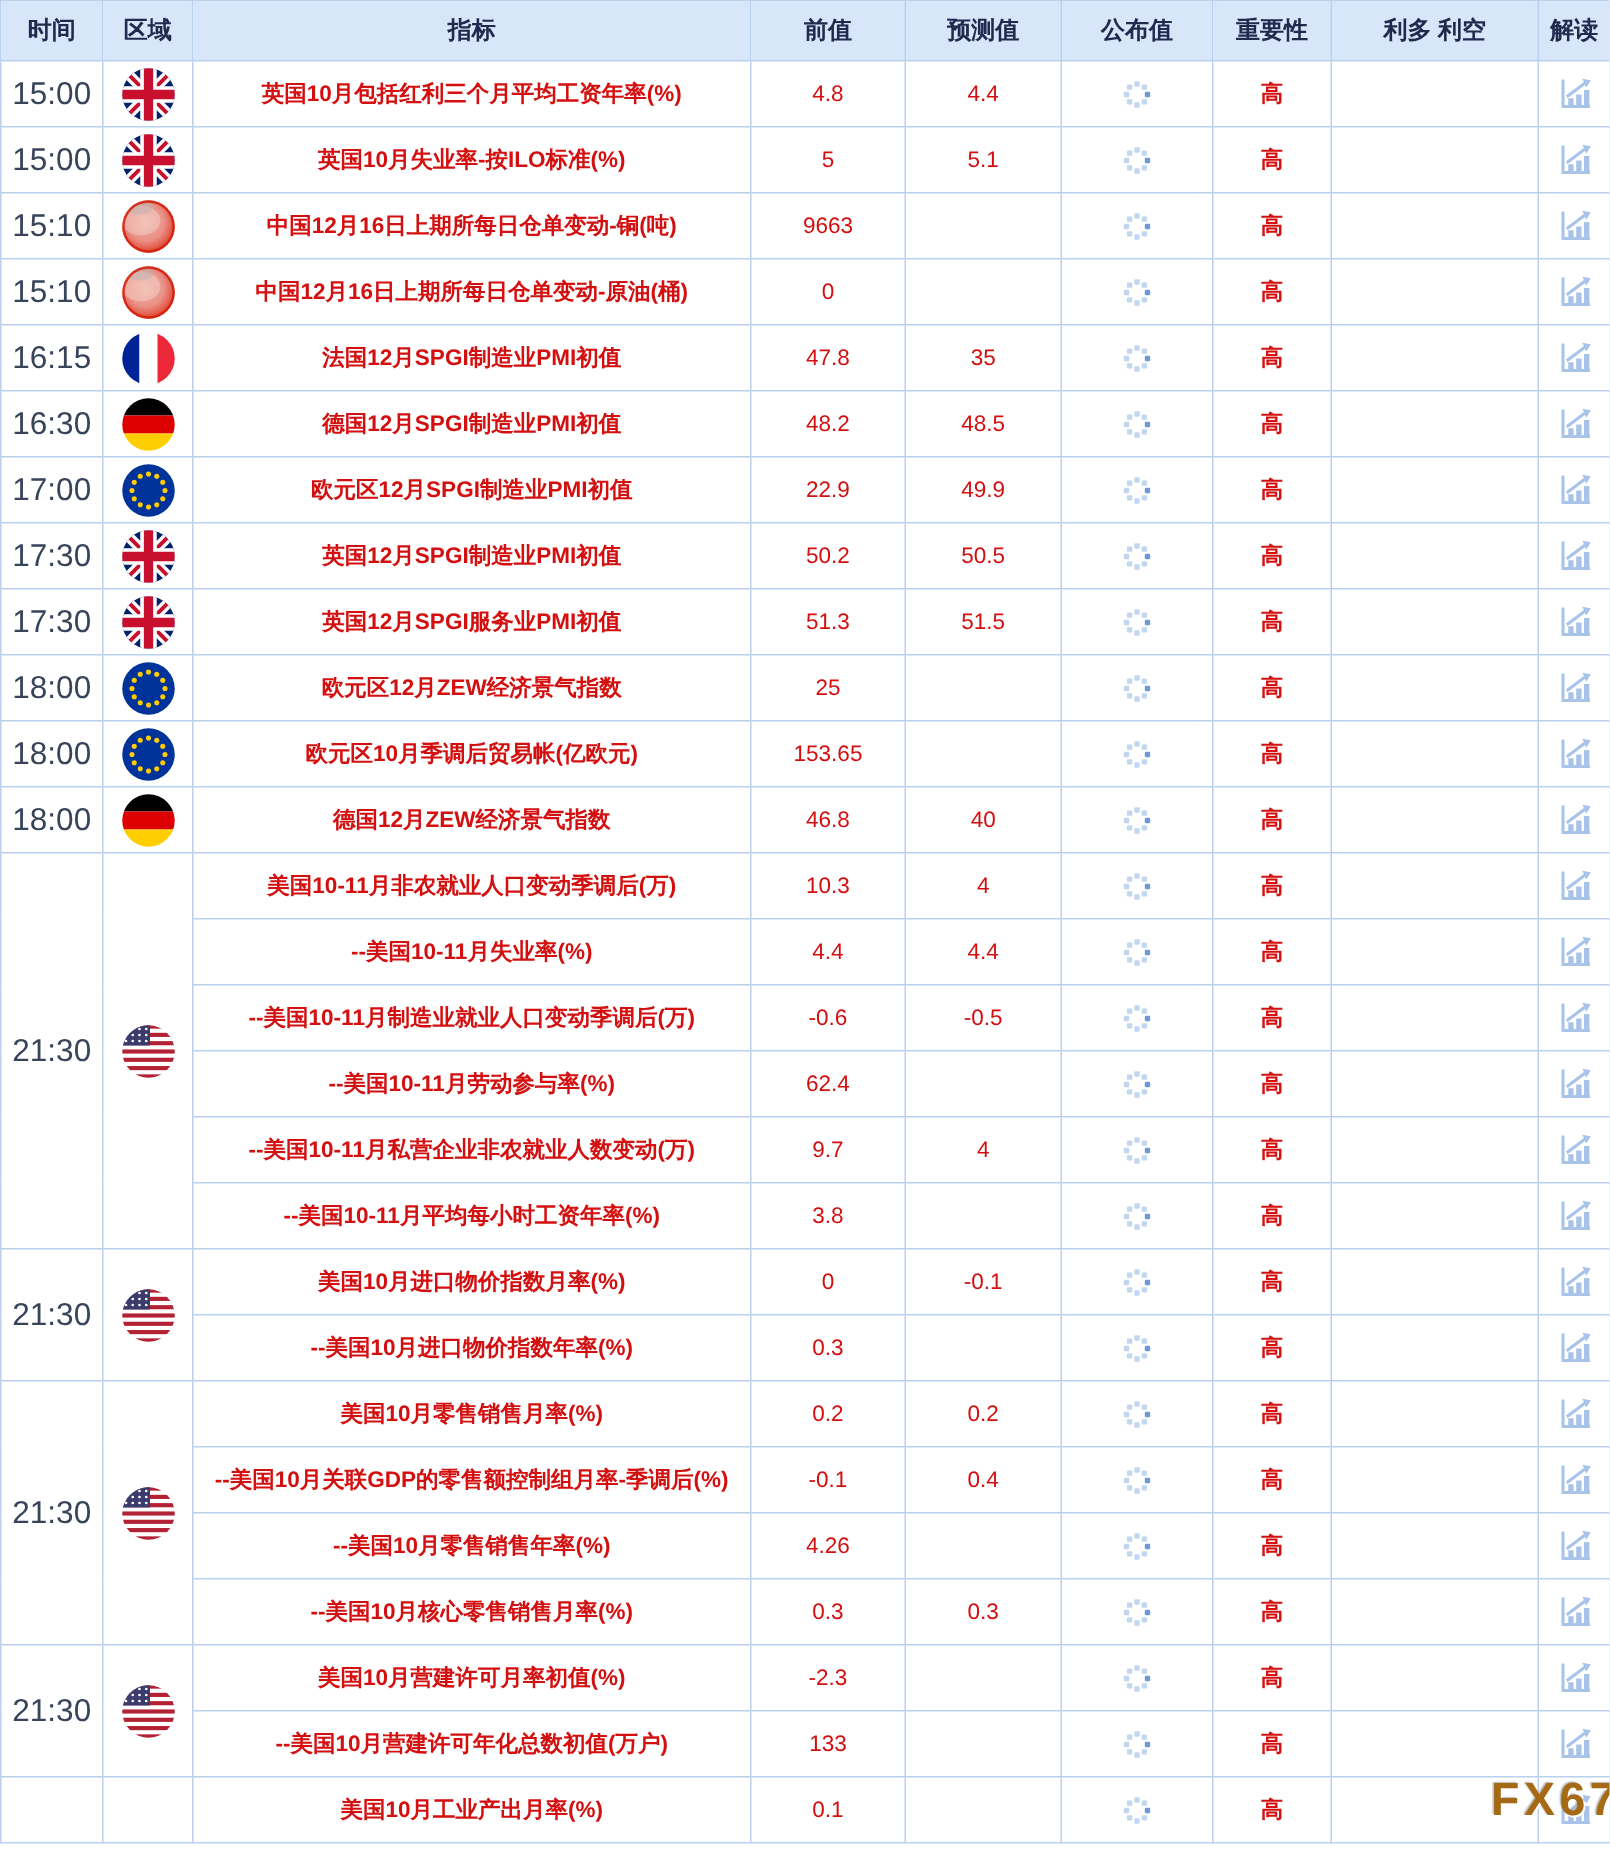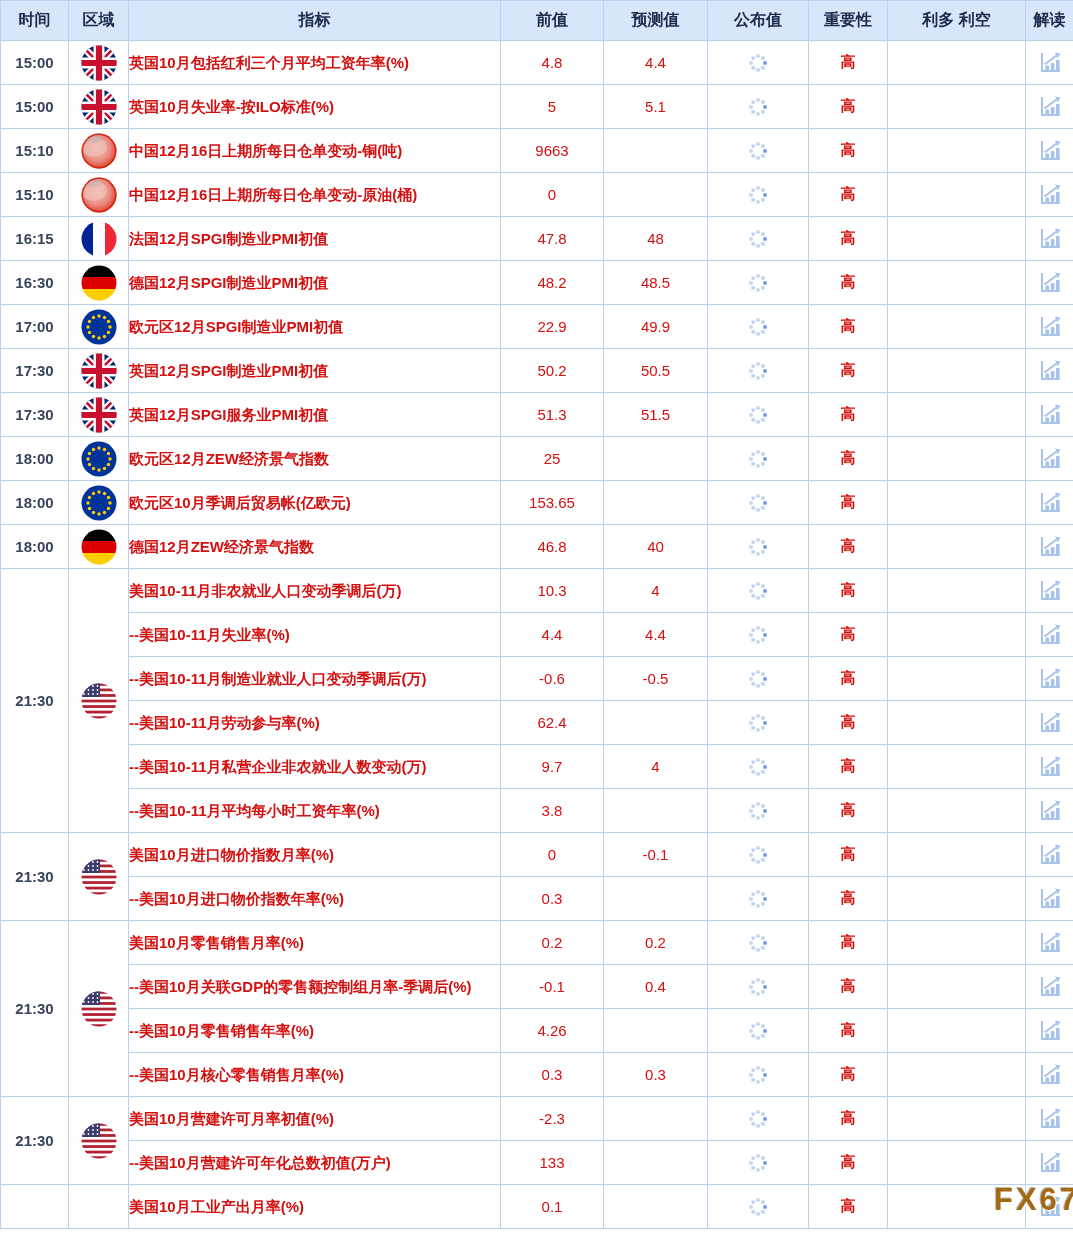--- a/index.html
+++ b/index.html
@@ -12,24 +12,24 @@
   table.cal {
     border-collapse:collapse; table-layout:fixed; width:1073px;padding-left:16px;
   }
   table.cal td, table.cal th { border:1px solid #b9d1ee; padding:0; overflow:hidden; }
   thead th {
     background:#d8e6f9; color:#202a4e; font-size:16px; font-weight:bold;
     height:40px; border:2px solid #ffffff; text-align:center; vertical-align:middle;
   }
   tbody tr { height:44px; }
   tbody td { vertical-align:middle; text-align:center; font-size:15px; }
-  td.time  { color:#38445a; font-weight:bold; font-size:15px; }
+  td.time  { color:#38445a; font-weight:normal; font-size:21px; }
   td.flagcell { text-align:center; }
   td.indicator {
-    text-align:left; padding:8px 6px 8px 10px; color:#d40f0f; font-weight:bold;
+    text-align:center; padding:8px 6px 8px 10px; color:#d40f0f; font-weight:bold;
     line-height:22px;
   }
   td.value { color:#d40f0f; font-weight:normal; }
   td.importance { color:#d40f0f; font-weight:bold; }
   .flag { display:inline-block; width:36px; height:36px; vertical-align:middle; }
   .flag svg { display:block; }
   .iconwrap { display:inline-block; vertical-align:middle; line-height:0; }
   .watermark {
     position:absolute; left:994px; top:1182px; z-index:5;
     font-size:31px; font-weight:bold; letter-spacing:3px;
@@ -223,21 +223,21 @@
         <td class="time" rowspan="1">16:15</td>
         <td class="flagcell" rowspan="1"><span class="flag"><svg width="36" height="36" viewBox="0 0 36 36">
               <g clip-path="url(#flagClip)">
                 <rect width="12" height="36" fill="#002395"></rect>
        <rect x="12" width="12" height="36" fill="#ffffff"></rect>
        <rect x="24" width="12" height="36" fill="#ed2939"></rect>
               </g>
             </svg></span></td>
         <td class="indicator">法国12月SPGI制造业PMI初值</td>
         <td class="value">47.8</td>
-        <td class="value">48</td>
+        <td class="value">35</td>
         <td><span class="iconwrap"><svg width="20" height="20" viewBox="0 0 20 20">
               <rect x="15.2" y="8.2" width="3.6" height="3.6" rx="0.8" fill="#6e9bd8"></rect>
               <rect x="13.1" y="3.3" width="3.6" height="3.6" rx="0.8" fill="#c3d6ef"></rect>
               <rect x="8.2" y="1.2" width="3.6" height="3.6" rx="0.8" fill="#c3d6ef"></rect>
               <rect x="3.3" y="3.3" width="3.6" height="3.6" rx="0.8" fill="#c3d6ef"></rect>
               <rect x="1.2" y="8.2" width="3.6" height="3.6" rx="0.8" fill="#c3d6ef"></rect>
               <rect x="3.3" y="13.1" width="3.6" height="3.6" rx="0.8" fill="#c3d6ef"></rect>
               <rect x="8.2" y="15.2" width="3.6" height="3.6" rx="0.8" fill="#c3d6ef"></rect>
               <rect x="13.1" y="13.1" width="3.6" height="3.6" rx="0.8" fill="#c3d6ef"></rect>
             </svg></span></td>

